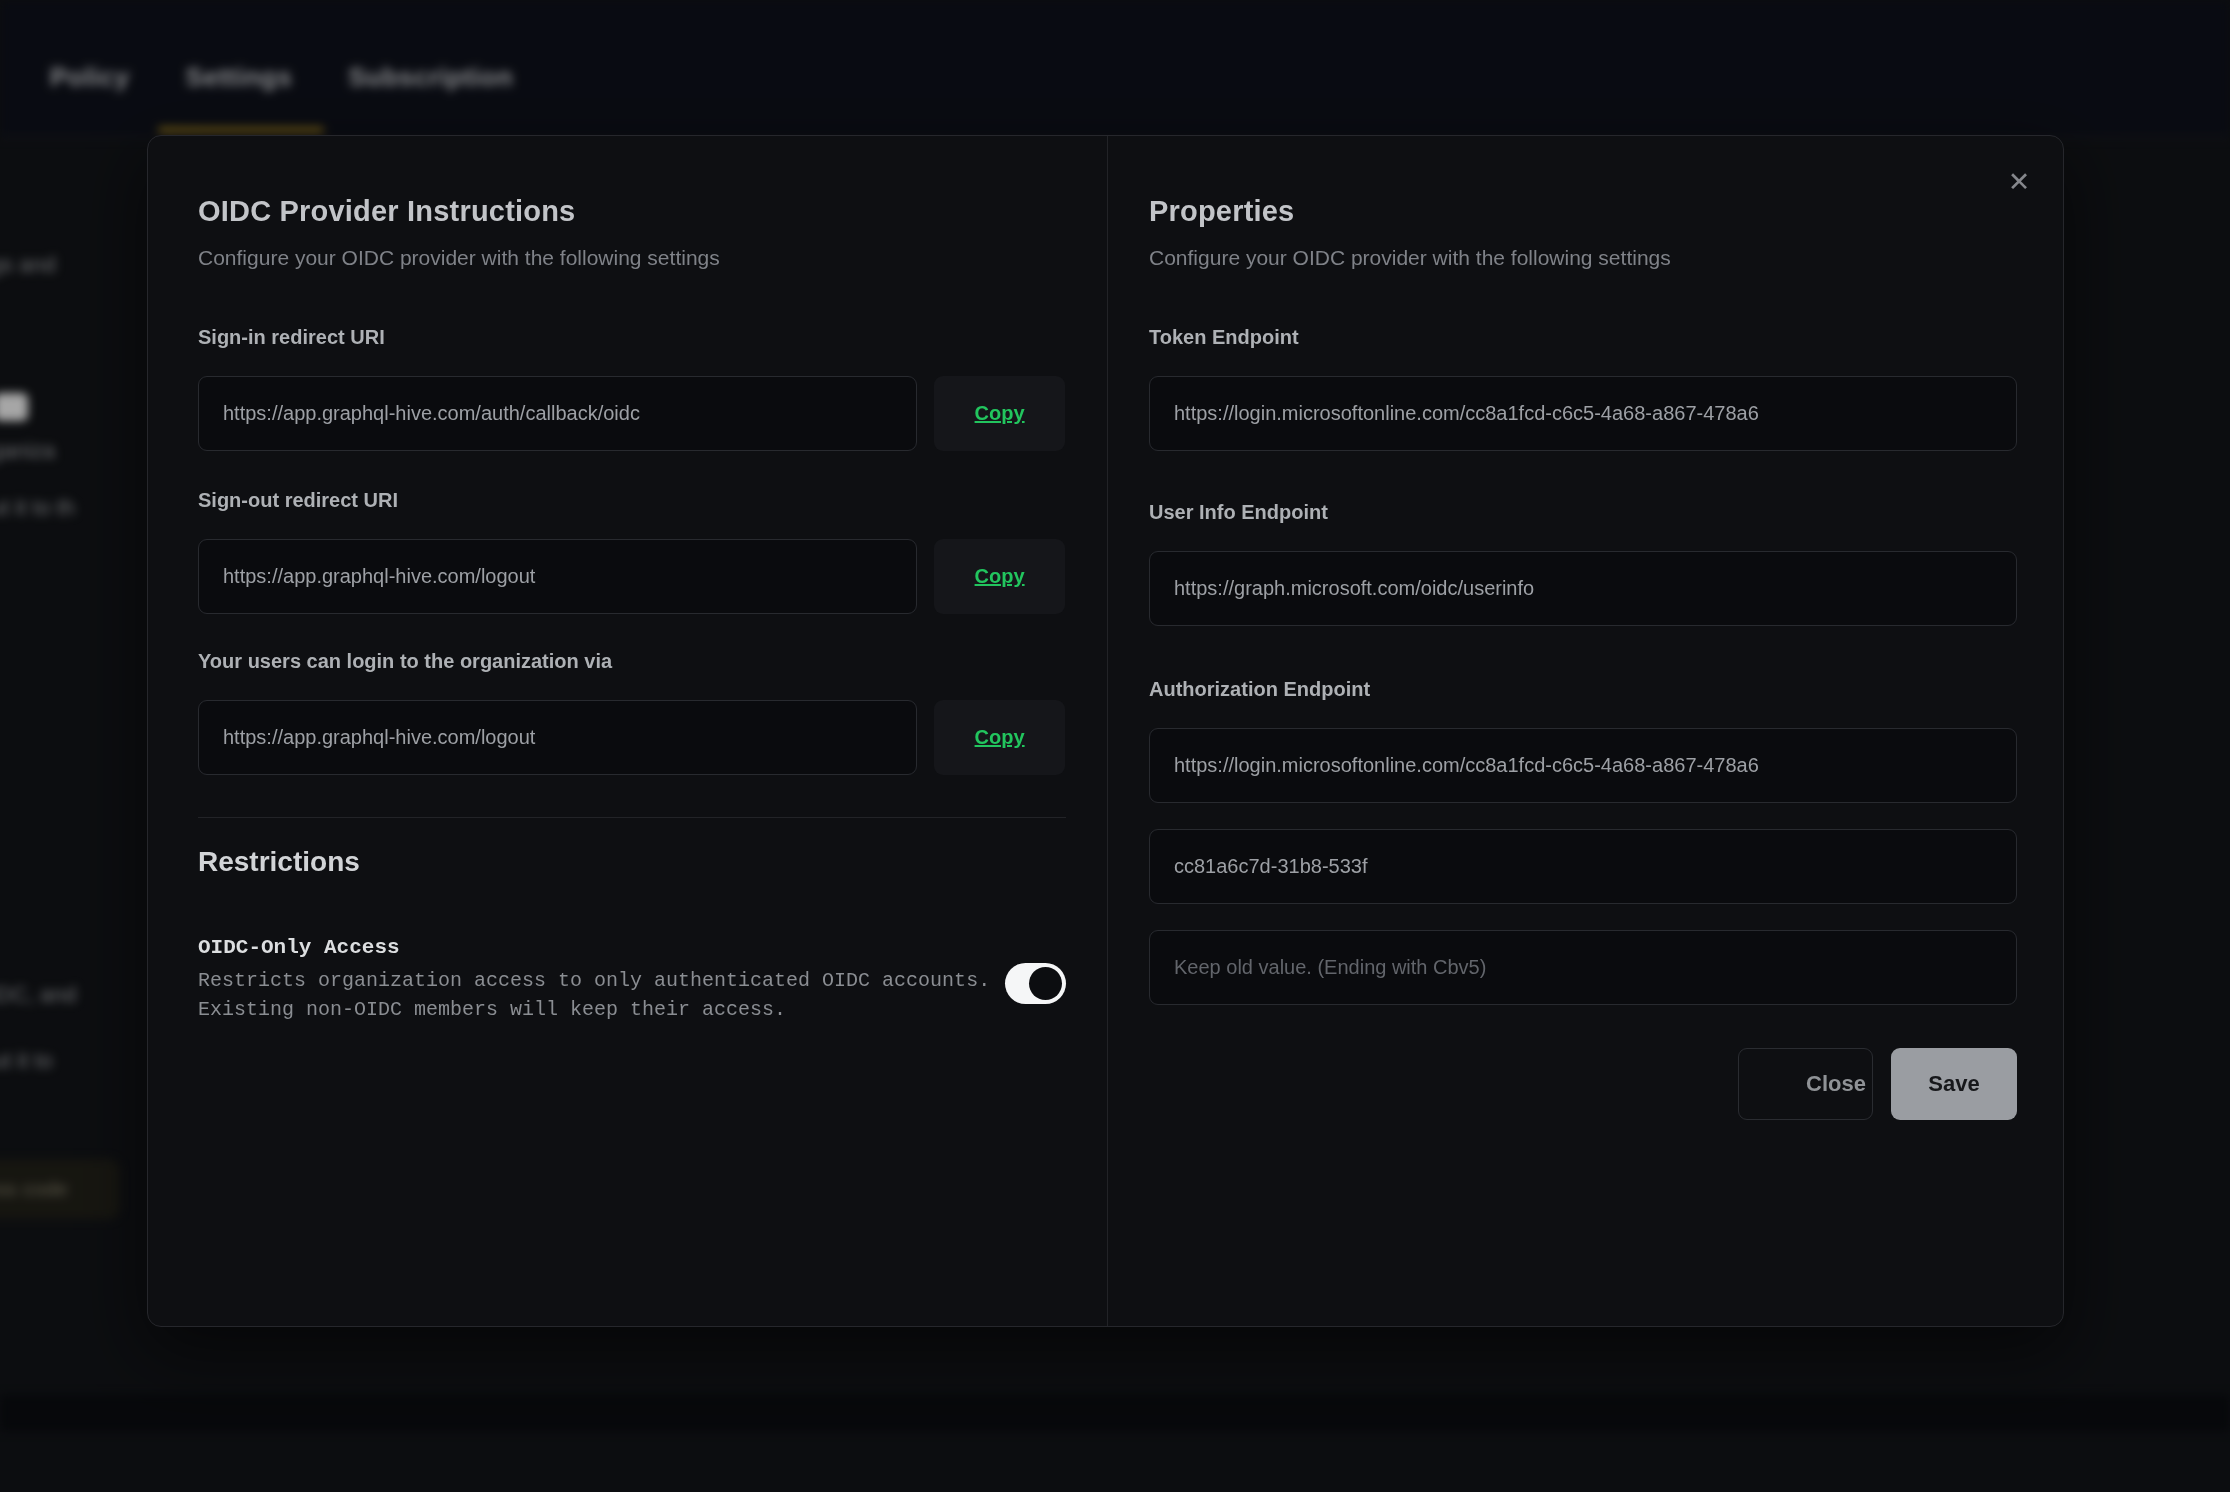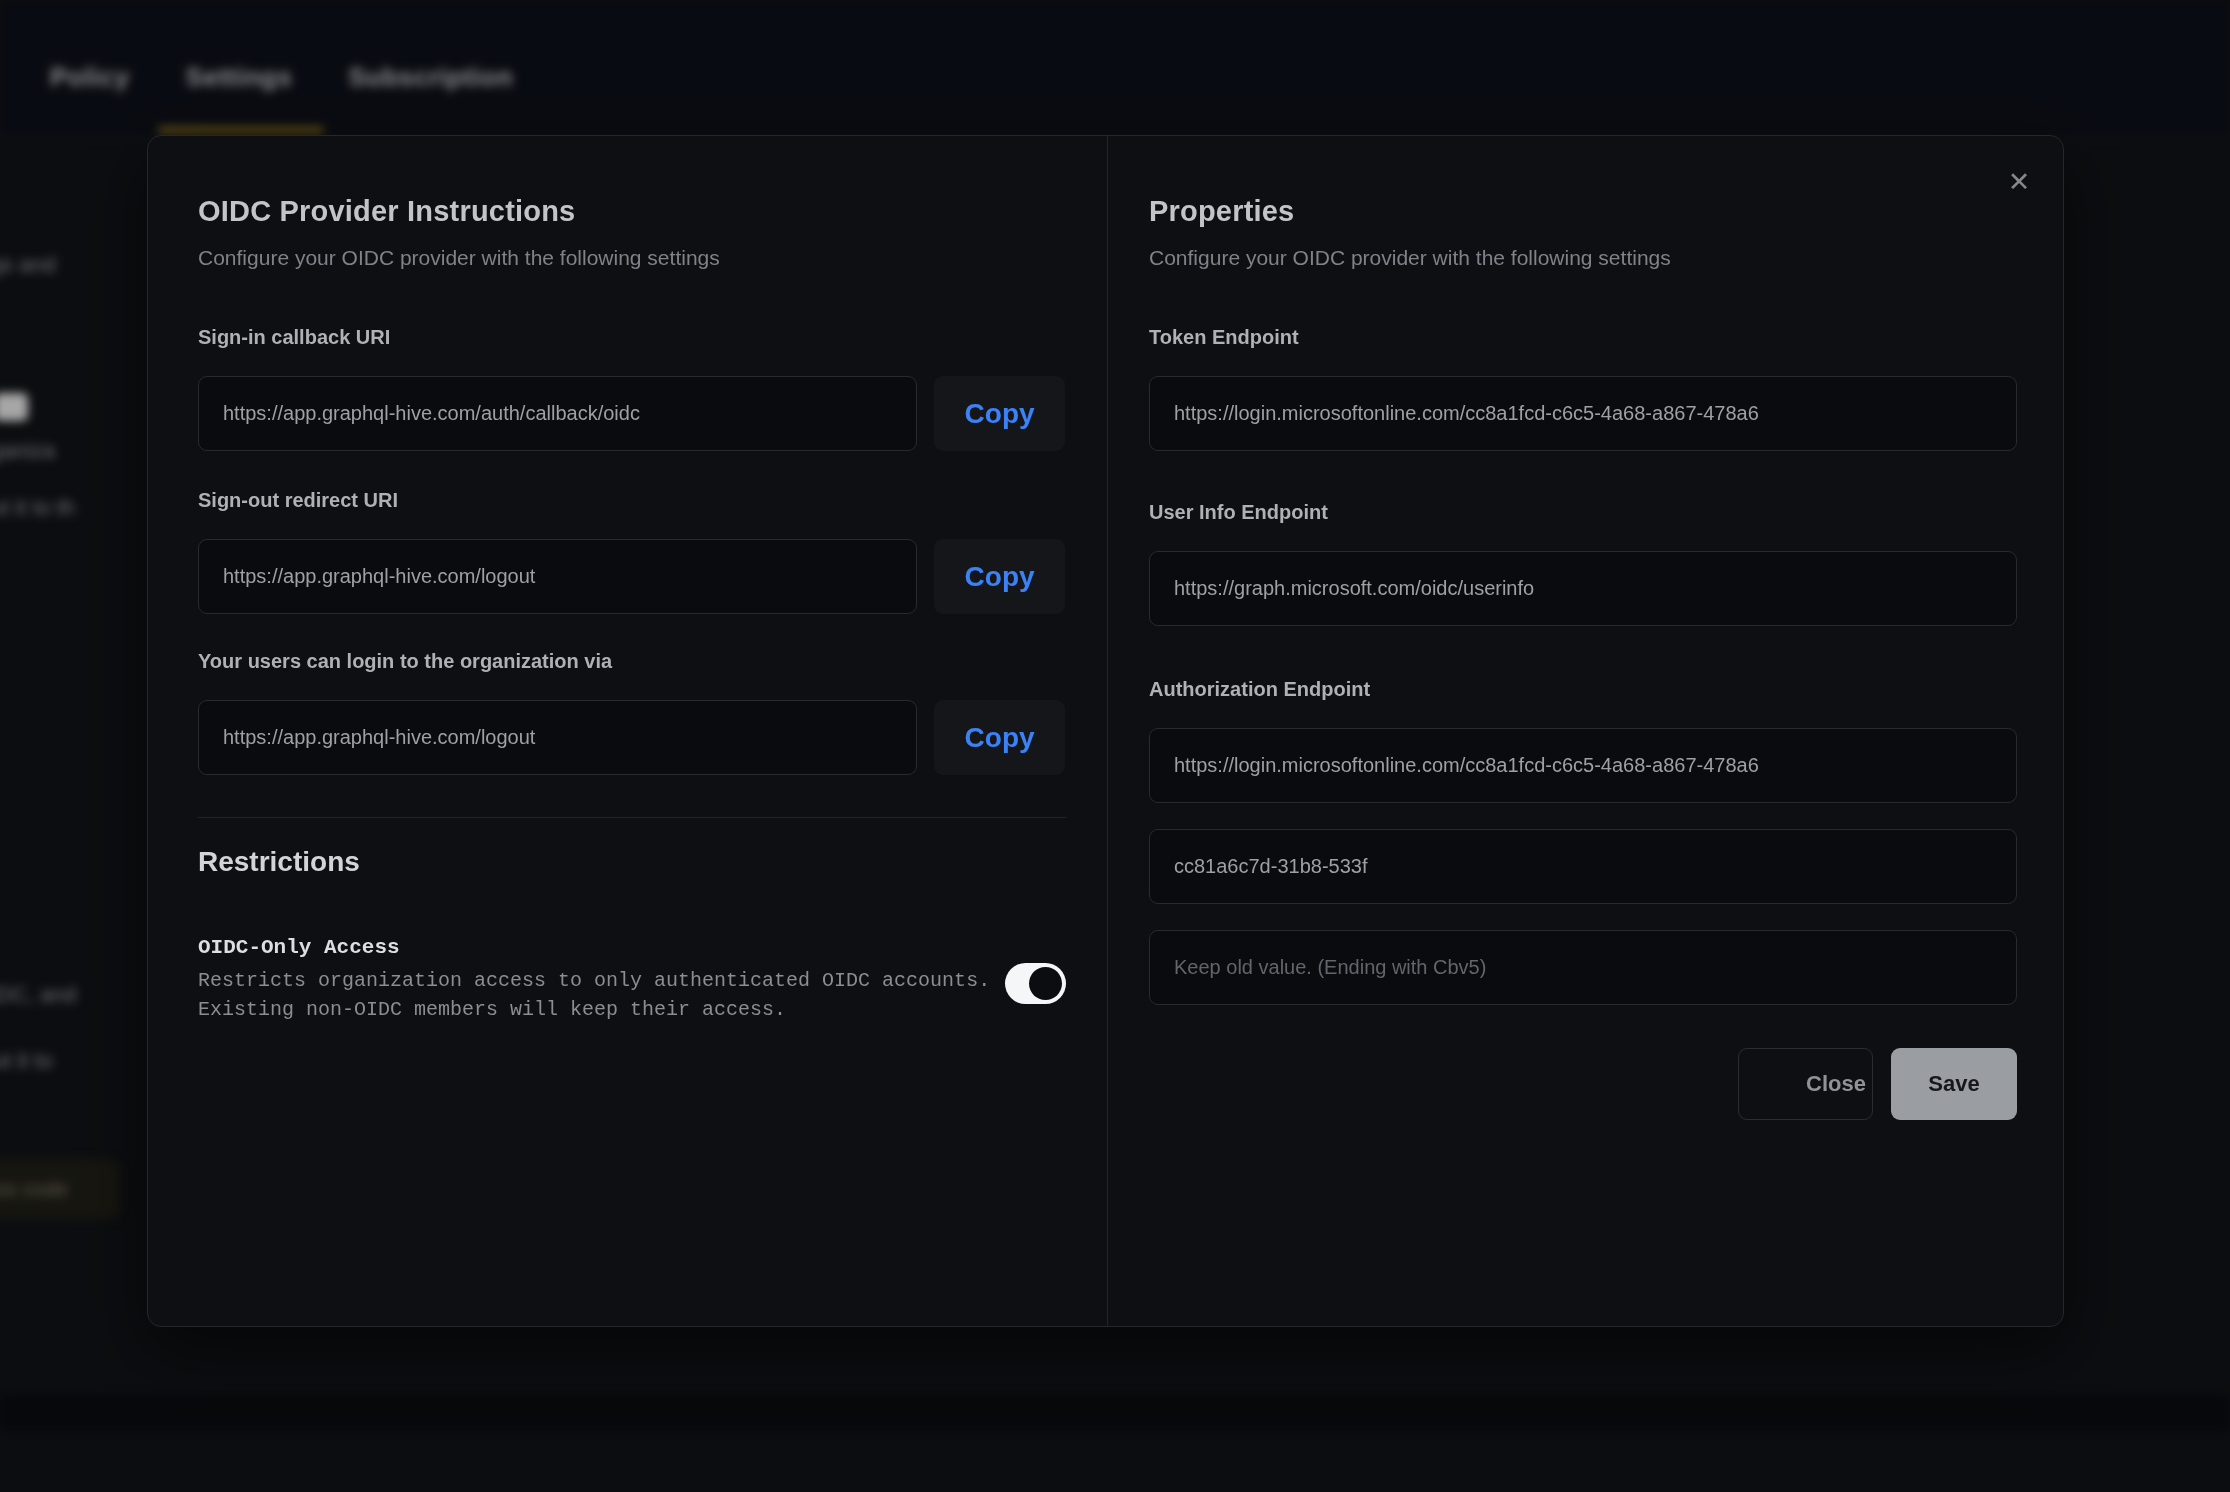--- a/index.html
+++ b/index.html
@@ -34,22 +34,22 @@
   .modal-title{font-size:29px;line-height:38px;font-weight:700;color:#c2c4c8;letter-spacing:.2px;}
   .modal-sub{margin-top:14px;font-size:21px;line-height:28px;color:#7f8288;}
   .field-label{font-size:20px;line-height:26px;font-weight:700;color:#aeb1b5;}
   .lbl-row1{margin-top:52px;}
   .inp{box-sizing:border-box;height:75px;background:#0a0b0e;border:1px solid #282a2f;border-radius:9px;
        color:#9da0a5;font-size:20px;padding:0 24px;font-family:inherit;outline:none;
        white-space:nowrap;overflow:hidden;}
   .inp::placeholder{color:#62656b;}
   .copy-row{display:flex;gap:17px;margin-top:26px;}
   .copy-row .inp{width:720px;}
-  .copy-btn{width:131px;height:75px;border:none;border-radius:9px;background:#15161a;color:#3b82f6;
-            font-size:28px;font-weight:700;font-family:inherit;cursor:pointer;}
+  .copy-btn{width:131px;height:75px;border:none;border-radius:9px;background:#15161a;color:#22c55e;
+            font-size:20px;font-weight:700;font-family:inherit;cursor:pointer;text-decoration:underline;}
   .lbl-row2{margin-top:36px;}
   .lbl-row3{margin-top:34px;}
   .hr{margin-top:42px;border:none;border-top:1px solid #222327;width:868px;}
   .restrictions-title{margin-top:25px;font-size:28px;line-height:38px;font-weight:700;color:#d2d4d7;}
   .toggle-row{margin-top:53px;display:flex;justify-content:space-between;width:868px;font-family:Liberation Mono, monospace;}
   .toggle-label{font-size:21px;line-height:28px;font-weight:700;color:#dcdee0;}
   .toggle-desc{margin-top:4px;font-size:20px;line-height:29px;color:#8a8d92;}
   .switch{position:relative;width:61px;height:41px;border-radius:21px;background:#f5f6f7;margin-top:29px;
           flex:none;cursor:pointer;}
   .switch .thumb{position:absolute;top:4px;right:4px;width:33px;height:33px;border-radius:50%;background:#0c0d10;}
@@ -89,21 +89,21 @@
   </div>
 
   <div id="overlay"></div>
 
   <div id="modal">
 
     <div class="col-left">
       <div class="modal-title">OIDC Provider Instructions</div>
       <div class="modal-sub">Configure your OIDC provider with the following settings</div>
 
-      <div class="field-label lbl-row1">Sign-in callback URI</div>
+      <div class="field-label lbl-row1">Sign-in redirect URI</div>
       <div class="copy-row">
         <input class="inp" readonly="" value="https://app.graphql-hive.com/auth/callback/oidc" style="">
         <button class="copy-btn">Copy</button>
       </div>
 
       <div class="field-label lbl-row2">Sign-out redirect URI</div>
       <div class="copy-row">
         <input class="inp" readonly="" value="https://app.graphql-hive.com/logout" style="">
         <button class="copy-btn">Copy</button>
       </div>

